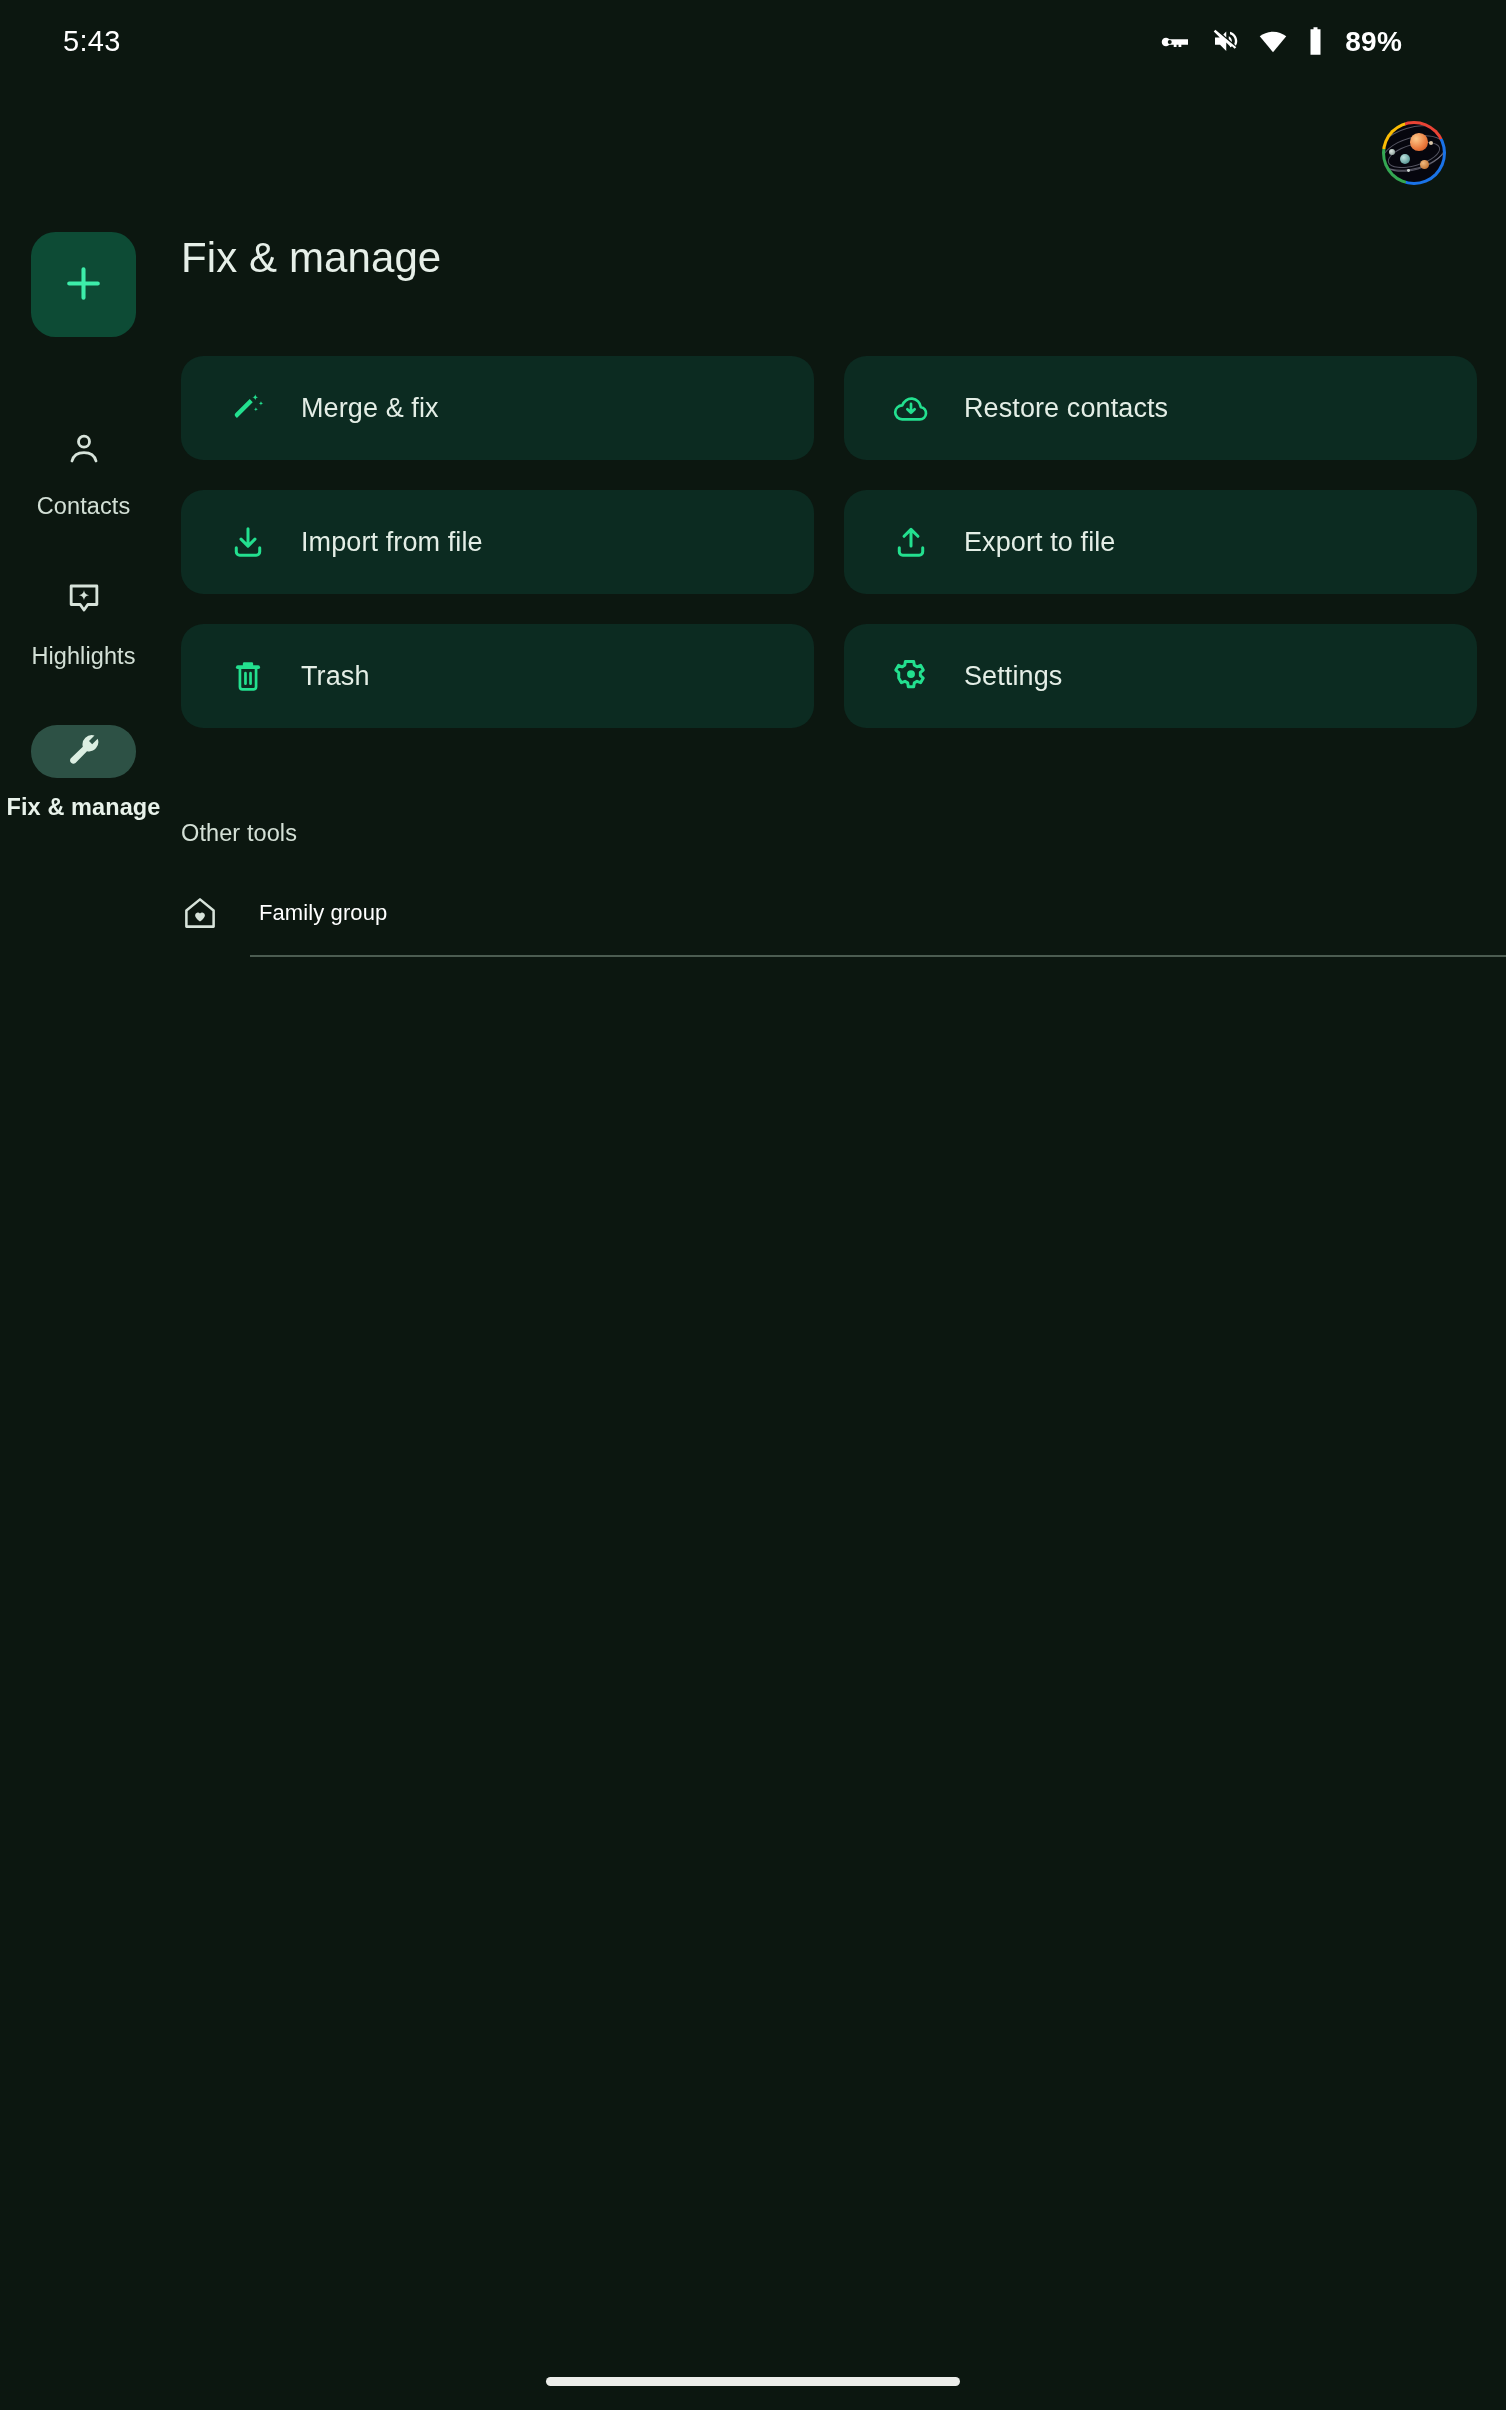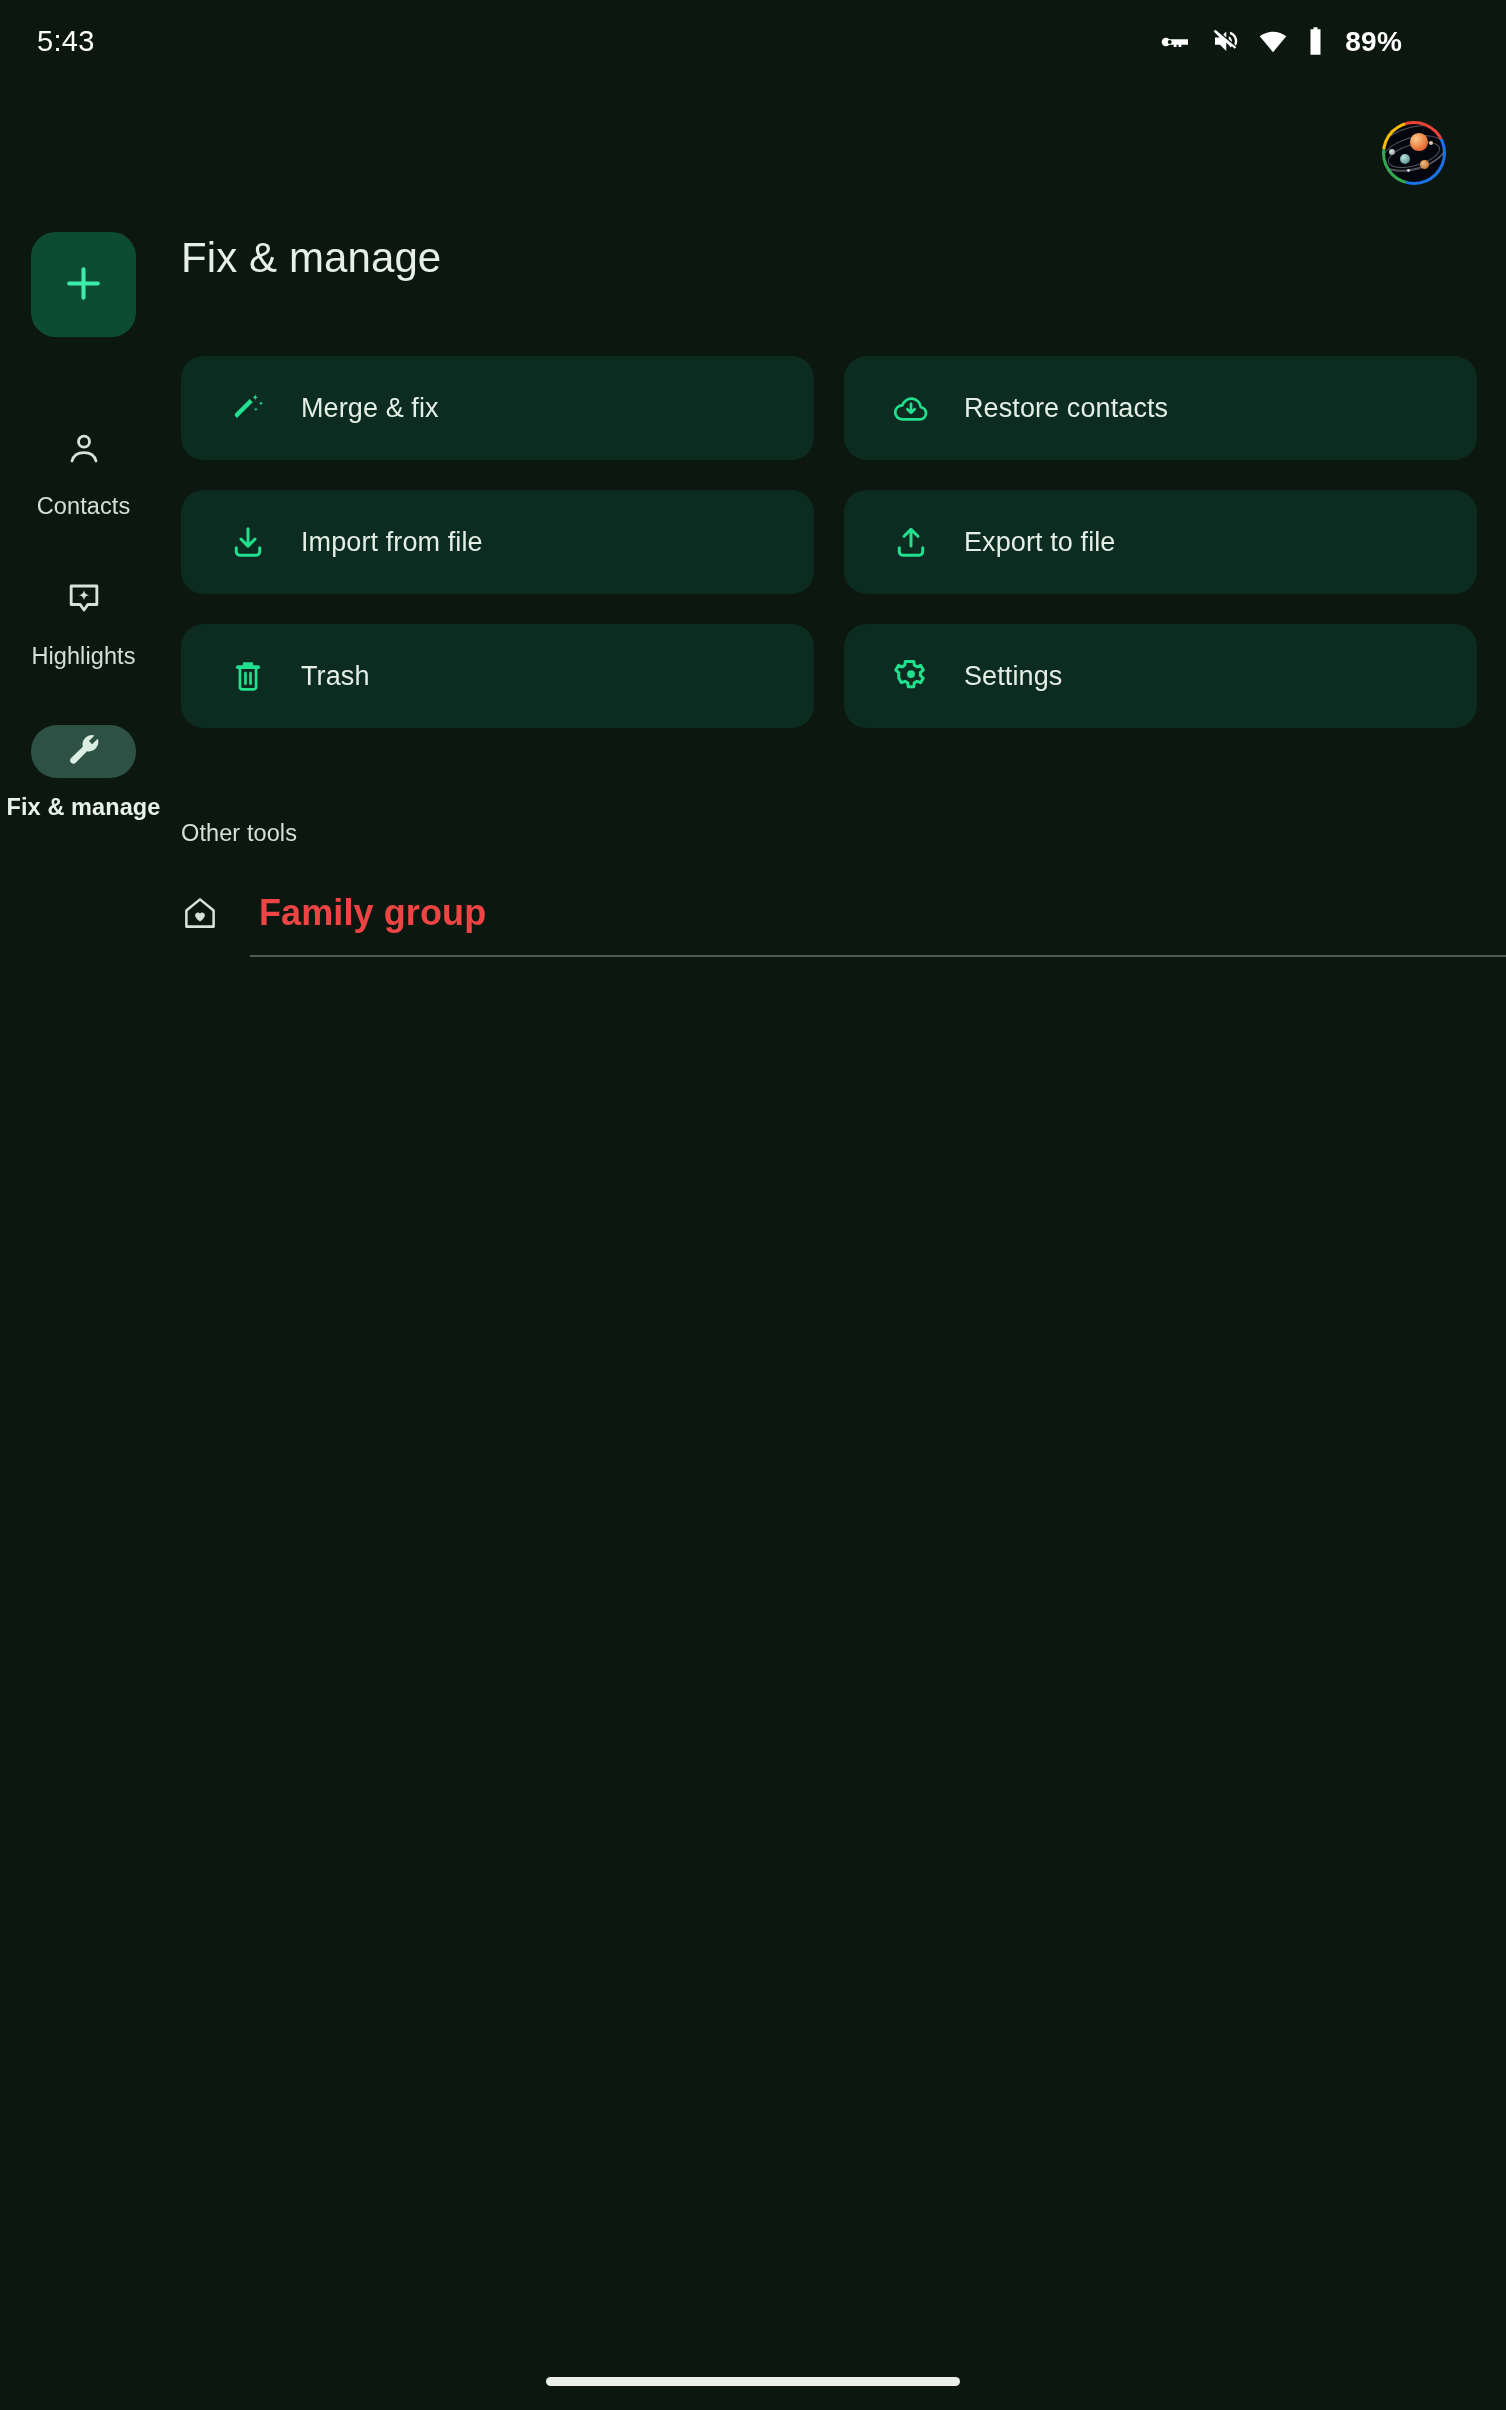--- a/index.html
+++ b/index.html
@@ -14,21 +14,21 @@
     width: 1507px; height: 2411px;
     background: #0c1710;
   }
 
   
   .statusbar {
     position: absolute; top: 0; left: 0;
     width: 1440px; height: 83px;
     display: flex; align-items: center;
     justify-content: space-between;
-    padding: 0 38px 0 37px;
+    padding: 0 38px 0 63px;
     gap: 14px;
   }
   .status-time {
     color: #ffffff;
     font-size: 29px;
     letter-spacing: 0.3px;
   }
   .status-right {
     display: flex; align-items: flex-start; gap: 18px;
   }
@@ -159,24 +159,23 @@
     position: absolute;
     left: 181px; top: 876px;
     width: 1326px;
     height: 73px;
     display: flex; align-items: center;
     gap: 40px;
     cursor: pointer;
   }
   .other-row .ic { width: 38px; height: 38px; flex: 0 0 38px; display: block; }
   .other-row .lbl {
-    font-size: 36px;
-    color: #ef4444;
-    letter-spacing: 0.1px;
-    font-weight: bold;
+    font-size: 22px;
+    color: #ffffff;
+    letter-spacing: 0.1px;
   }
 
   .divider {
     position: absolute;
     left: 250px; top: 955px;
     width: 1257px; height: 1.9px;
     background: #4c5c51;
   }
 
   

